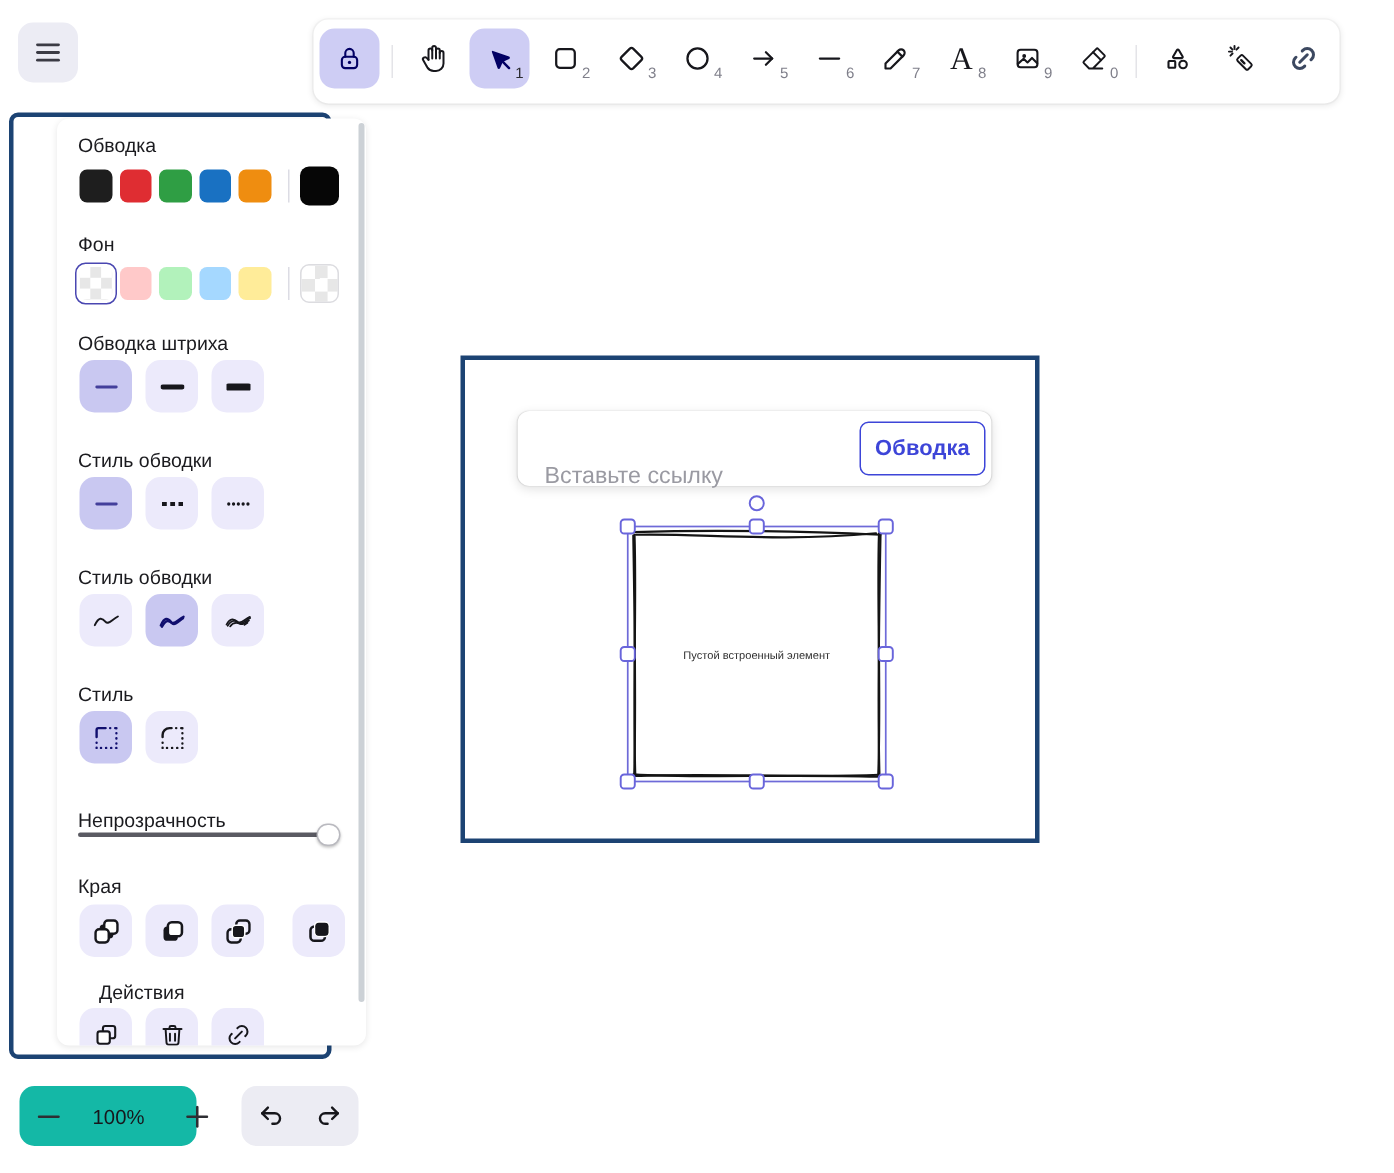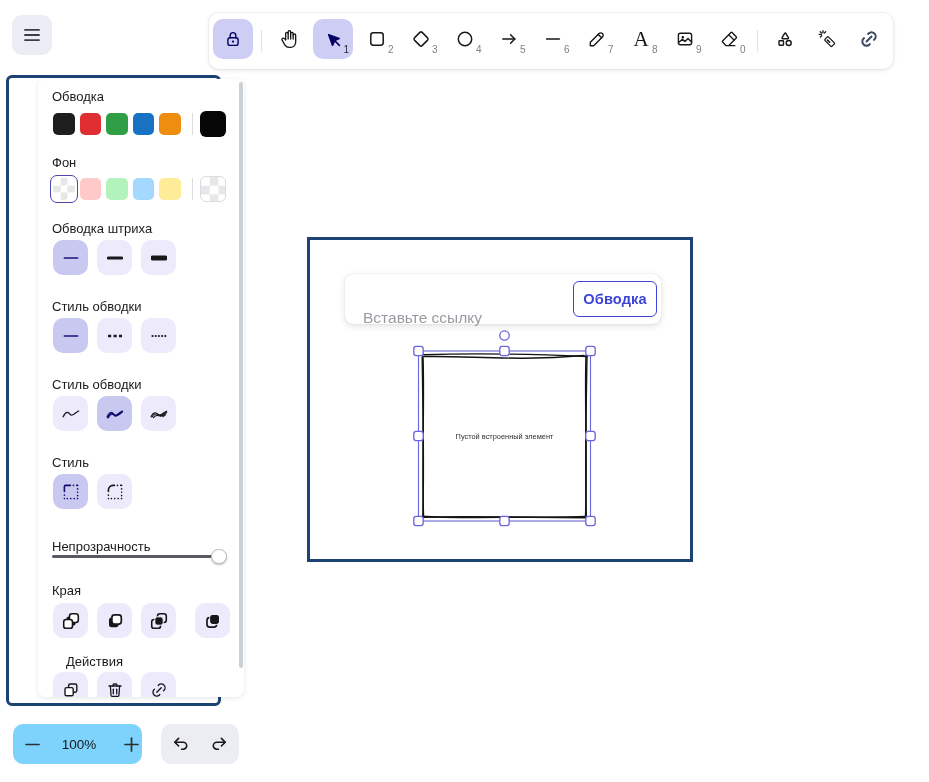--- a/index.html
+++ b/index.html
@@ -352,21 +352,21 @@
     <rect x="99.8" y="191.3" width="9.4" height="9.4" rx="2.4"></rect>
     <rect x="185.8" y="191.3" width="9.4" height="9.4" rx="2.4"></rect>
   </g>
 </svg>
 
 <div class="abs" style="left:345px;top:274px;width:316px;height:50px;background:#fff;border-radius:8px;box-shadow:0 2px 7px rgba(0,0,0,.12), 0 0 1px rgba(0,0,0,.2);">
   <div class="abs" style="left:18px;top:16px;font-size:15.5px;color:#9a9aa2;margin-top:19px;">Вставьте ссылку</div>
   <div class="abs" style="left:228px;top:6.5px;width:84px;height:36.5px;border:1.5px solid #3d45d8;border-radius:6px;display:flex;align-items:center;justify-content:center;font-size:14.6px;font-weight:bold;color:#3d45d8;letter-spacing:0.1px;">Обводка</div>
 </div>
 
-<div class="abs" style="left:13px;top:724px;width:129px;height:40px;border-radius:10px;background:#7dd3fc;">
+<div class="abs" style="left:13px;top:724px;width:118px;height:40px;border-radius:10px;background:#14b8a6;">
   <svg class="abs" style="left:12px;top:13px;" width="15" height="15" viewBox="0 0 15 15">
       <path d="M1 7.5h13" stroke="#2e2e33" stroke-width="1.7" stroke-linecap="round"></path>
     </svg>
   <div class="abs" style="left:-3px;top:13px;width:138px;text-align:center;font-size:13.5px;color:#17171c;">100%</div>
   <svg class="abs" style="left:111px;top:13px;" width="15" height="15" viewBox="0 0 15 15">
       <g stroke="#2e2e33" stroke-width="1.7" stroke-linecap="round">
         <path d="M1 7.5h13"></path>
         <path d="M7.5 1v13"></path>
       </g>
     </svg>

